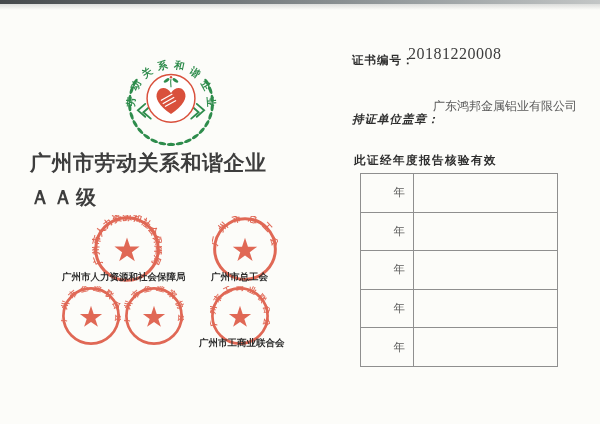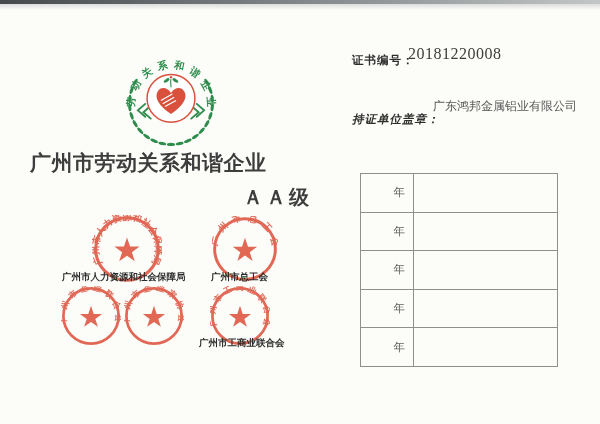--- a/index.html
+++ b/index.html
@@ -6,21 +6,21 @@
   body{width:600px;height:424px;overflow:hidden;font-family:"Liberation Sans",sans-serif;}
   .page{position:relative;width:600px;height:424px;background:#fcfcf9;}
   .scan-edge{position:absolute;left:0;top:0;width:600px;height:4px;
     background:linear-gradient(90deg,#45494c 0%,#6e7477 35%,#9aa0a2 70%,#c3c6c6 100%);}
   .scan-edge-fade{position:absolute;left:0;top:4px;width:600px;height:6px;
     background:linear-gradient(180deg,rgba(160,163,164,.35),rgba(160,163,164,0));}
 
   .abs{position:absolute;}
   .title{left:30px;top:149px;width:282px;text-align:left;font-size:21px;font-weight:bold;
     color:#3d3d3d;letter-spacing:0.5px;white-space:nowrap;}
-  .grade{left:30px;top:184px;width:282px;text-align:right;font-size:20px;font-weight:bold;
+  .grade{left:30px;top:184px;width:282px;text-align:left;font-size:20px;font-weight:bold;
     color:#3d3d3d;letter-spacing:3px;}
 
   .seal{position:absolute;mix-blend-mode:multiply;opacity:.88;}
   .seal-label{position:absolute;font-size:9.5px;font-weight:bold;color:#2b2b2b;
     white-space:nowrap;letter-spacing:0px;}
   .date{left:131px;top:360px;font-size:13px;color:#4a4a4a;letter-spacing:1px;white-space:nowrap;}
 
   .rlabel{position:absolute;font-size:11.5px;font-weight:bold;color:#2e2e2e;
     letter-spacing:1px;white-space:nowrap;}
   .rvalue{position:absolute;font-family:"Liberation Serif",serif;color:#4e4e4e;white-space:nowrap;}
@@ -149,20 +149,21 @@
 
   <div class="seal-label" style="left:199px;top:337px;">广州市工商业联合会</div>
 
 
   <div class="rlabel" style="left:352px;top:53px;">证书编号：</div>
   <div class="rvalue certno">20181220008</div>
 
   <div class="rlabel" style="left:352px;top:112px;font-style:italic;">持证单位盖章：</div>
   <div class="rvalue holder">广东鸿邦金属铝业有限公司</div>
 
+  <div class="rlabel" style="left:354px;top:153px;letter-spacing:1.5px;">此证经年度报告核验有效</div>
 
   <div class="vtable">
     <div class="vrow">
       <div class="ycell">年</div>
       <div class="rcell"></div>
     </div>
     <div class="vrow">
       <div class="ycell">年</div>
       <div class="rcell"></div>
     </div>

